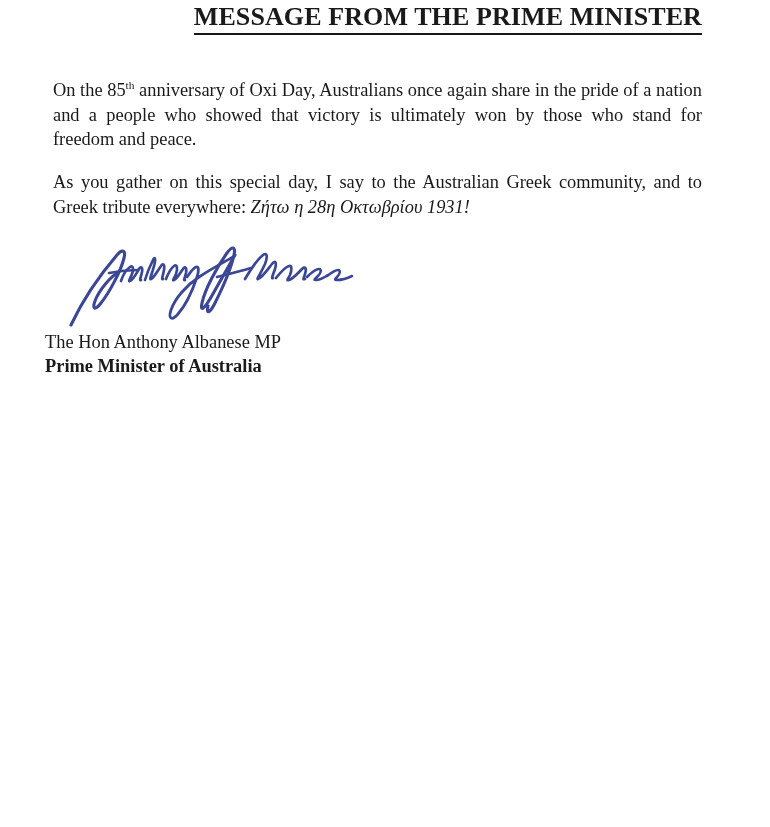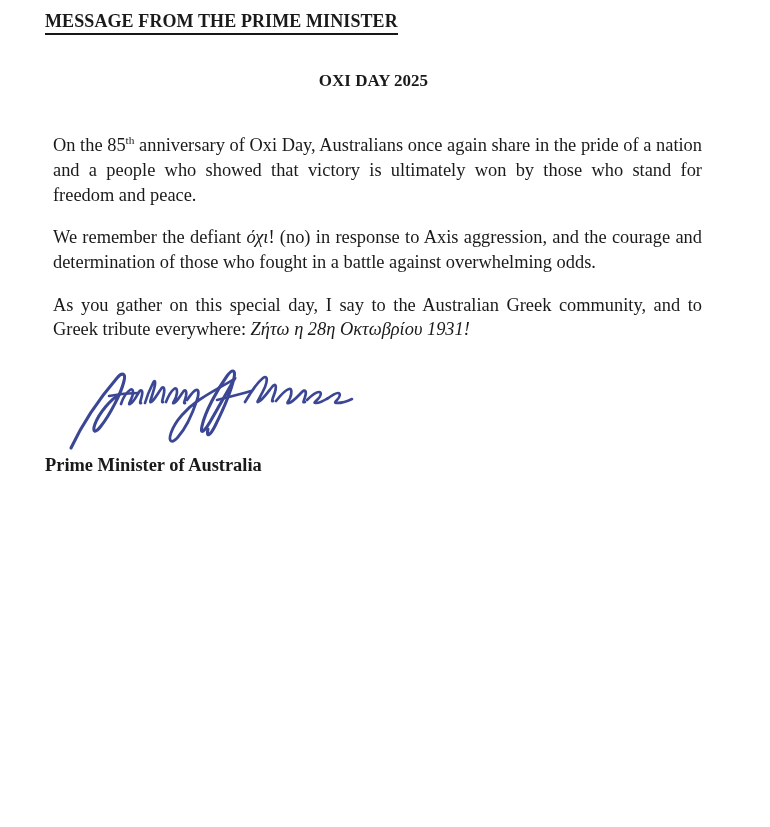--- a/index.html
+++ b/index.html
@@ -18,26 +18,26 @@
   .page {
     position: relative;
     width: 770px;
     height: 827px;
     box-sizing: border-box;
     padding: 0 68px 0 45px;
   }
 
   
   .doc-title {
-    text-align: left;
+    text-align: right;
     font-weight: bold;
-    font-size: 18px;
+    font-size: 26px;
     letter-spacing: 0.1px;
     margin: 0;
-    padding-top: 11px;
+    padding-top: 2px;
     line-height: 1.15;
   }
   .doc-title span.ul {
     display: inline-block;
     border-bottom: 2.5px solid #171717;
     padding-bottom: 1px;
   }
   .doc-subtitle {
     text-align: center;
     font-weight: bold;
@@ -101,27 +101,25 @@
     font-weight: bold;
   }
 </style>
 </head>
 <body>
 
 <div class="page">
 
   <h1 class="doc-title"><span class="ul">MESSAGE FROM THE PRIME MINISTER</span></h1>
 
-  <h2 class="doc-subtitle">OXI DAY 2025</h2>
 
   <div class="body-wrap">
 
     <p class="para"><span>On the 85</span><sup>th</sup><span> anniversary of Oxi Day, Australians once again share in the pride of a nation and a people who showed that victory is ultimately won by those who stand for freedom and peace.</span></p>
 
-    <p class="para"><span>We remember the defiant </span><span class="grk">όχι</span><span>! (no) in response to Axis aggression, and the courage and determination of those who fought in a battle against overwhelming odds.</span></p>
 
 
 
 
 
     <p class="para"><span>As you gather on this special day, I say to the Australian Greek community, and to Greek tribute everywhere: </span><span class="grk">Ζήτω η 28η Οκτωβρίου 1931!</span><span></span></p>
 
   </div>
 
   <div class="sig-block">
@@ -137,16 +135,17 @@
         <path d="M158 44 C 170 41, 182 38, 192 35" stroke-width="2.6"></path>
         <path d="M186 46 C 192 36, 199 26, 204 22 C 208 19, 209 23, 206 31 C 202 40, 197 47, 199 46 C 203 45, 209 36, 213 31 C 216 27, 218 29, 216 36 C 214 42, 212 46, 214 45" stroke-width="2.7"></path>
         <path d="M217 45 C 221 40, 226 34, 230 33 C 233 32, 233 37, 231 42 C 229 46, 227 48, 230 47 C 234 46, 239 40, 243 36 C 246 33, 248 35, 246 41 C 245 45, 243 47, 246 46" stroke-width="2.7"></path>
         <path d="M248 44 C 252 40, 257 36, 260 36 C 263 36, 262 40, 259 43 C 256 46, 254 47, 257 47 C 261 47, 266 44, 269 42" stroke-width="2.6"></path>
         <path d="M268 43 C 272 40, 276 37, 279 37 C 282 37, 281 41, 278 44 C 276 46, 275 47, 278 47 C 283 47, 289 45, 293 43" stroke-width="2.6"></path>
       </g>
     </svg>
   </div>
 
   <p class="signoff">
+    <span class="name">The Hon Anthony Albanese MP</span>
     <span class="role">Prime Minister of Australia</span>
   </p>
 
 </div>
 
 </body></html>

